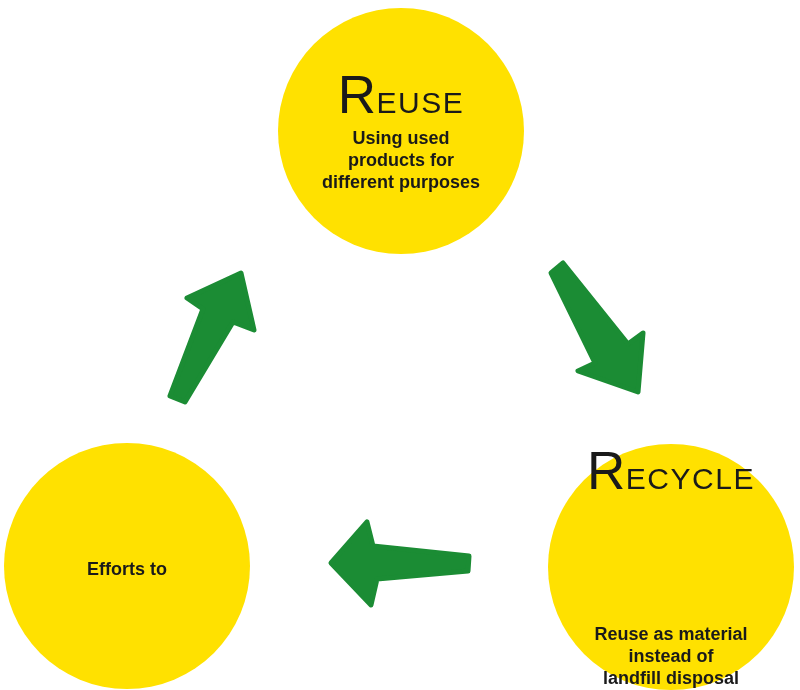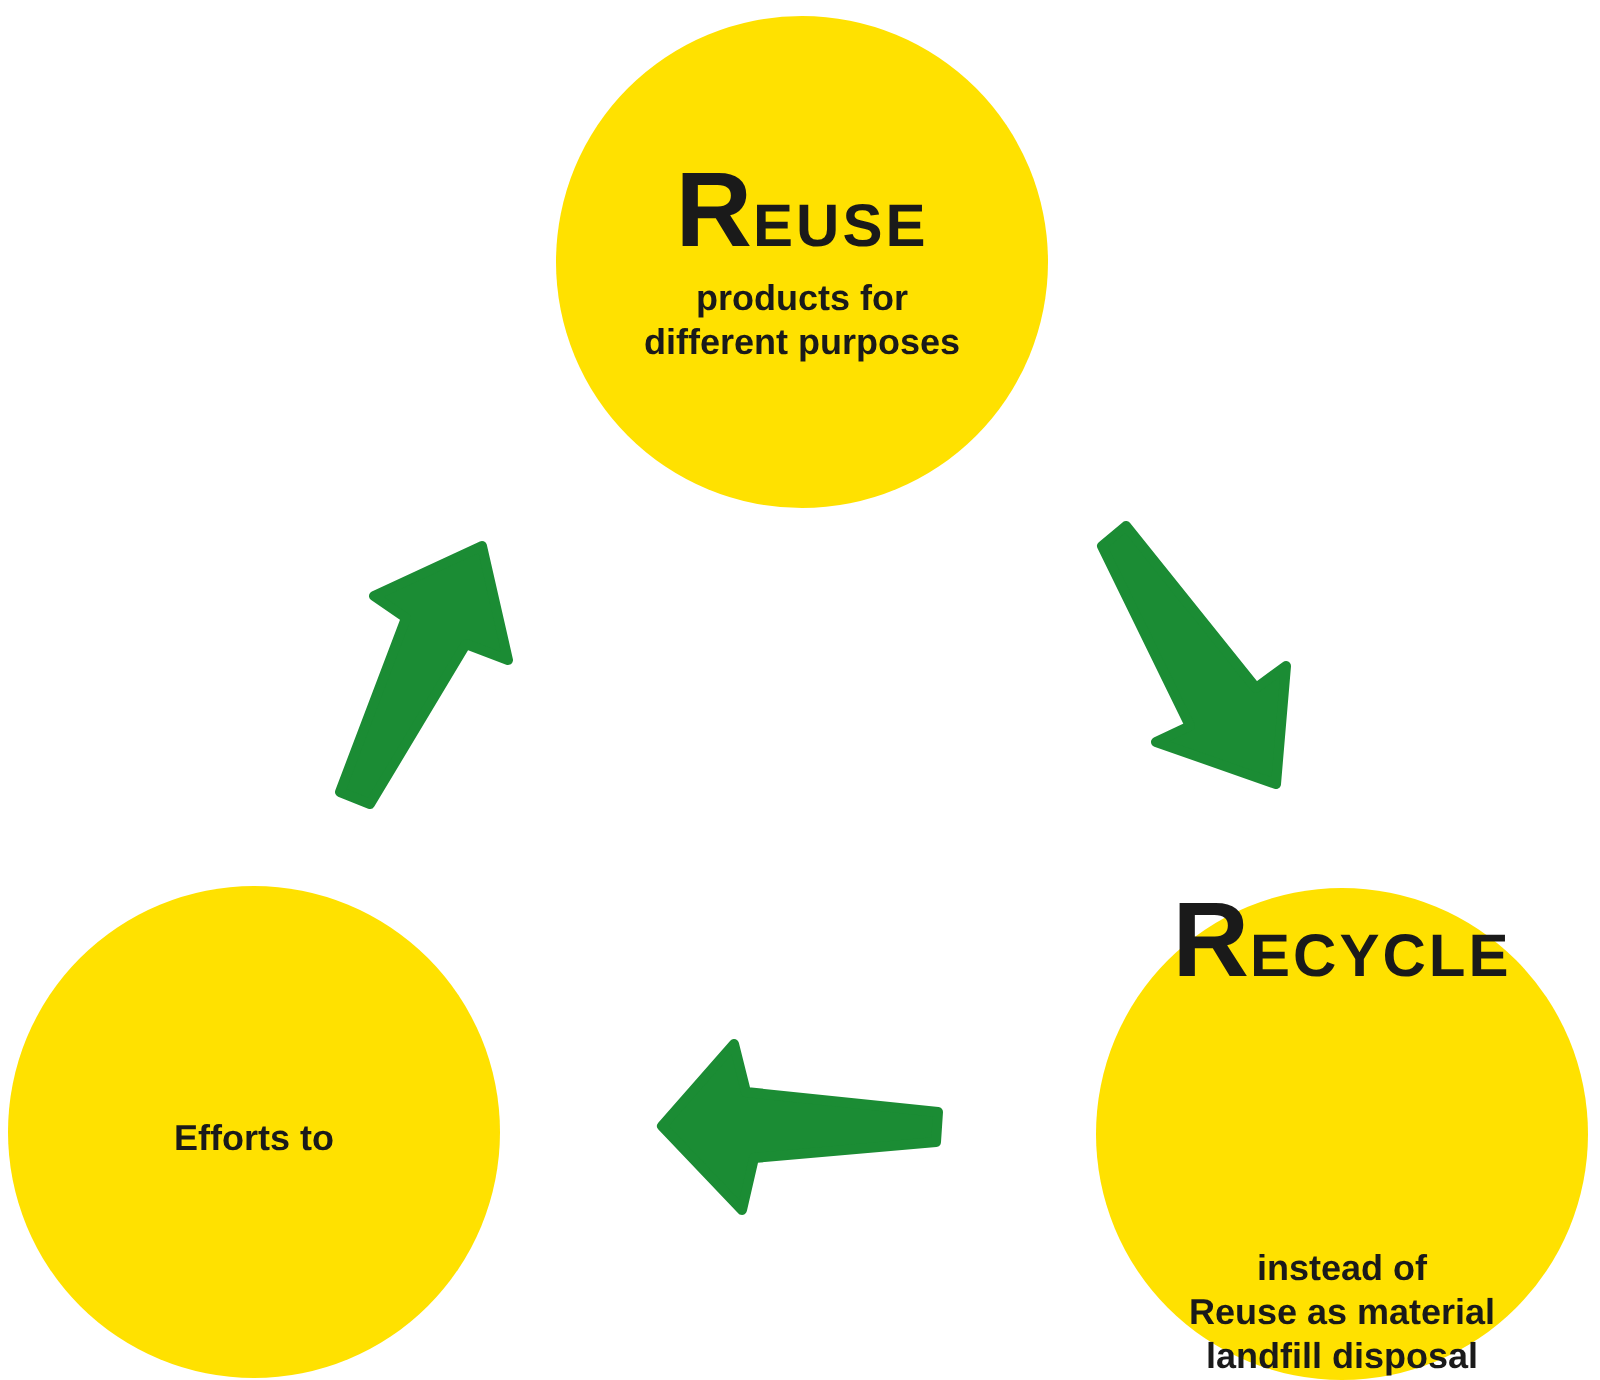--- a/index.html
+++ b/index.html
@@ -39,21 +39,21 @@
     display: flex;
     flex-direction: column;
     align-items: center;
     justify-content: center;
     text-align: center;
   }
   .circle.reuse   { left: 278px; top: 8px;   width: 246px; height: 246px; }
   .circle.recycle { left: 548px; top: 444px; width: 246px; height: 246px; justify-content: space-between; }
   .circle.reduce  { left: 4px;   top: 443px; width: 246px; height: 246px; }
   .node-title {
-    font-weight: bold;
+    font-weight: normal;
     line-height: 1;
     white-space: nowrap;
     letter-spacing: 0.5px;
   }
   .node-title .initial { font-size: 53px; }
   .node-title .rest    { font-size: 30px; letter-spacing: 1.5px; }
   .node-desc {
     font-weight: bold;
     font-size: 18px;
     line-height: 1.22;
@@ -67,30 +67,31 @@
 
   <svg class="arrows" viewBox="0 0 800 690" xmlns="http://www.w3.org/2000/svg" aria-hidden="true">
     <polygon points="551,273 595,363 578,371 638,392 643,333 628,344 563,263"></polygon>
     <polygon points="331,563 367,522 373,546 469,556 468,571 377,579 371,605"></polygon>
     <polygon points="170,396 203,309 187,298 241,273 254,330 233,322 185,402"></polygon>
   </svg>
 
   <div class="circle reuse">
     <div class="node-title"><span class="initial">R</span><span class="rest">EUSE</span></div>
     <div class="node-desc">
+      <div>Using used</div>
       <div>products for</div>
       <div>different purposes</div>
     </div>
   </div>
 
   <div class="circle recycle">
     <div class="node-title"><span class="initial">R</span><span class="rest">ECYCLE</span></div>
     <div class="node-desc">
+      <div>Reuse as material</div>
       <div>instead of</div>
-      <div>Reuse as material</div>
       <div>landfill disposal</div>
     </div>
   </div>
 
   <div class="circle reduce">
     <div class="node-desc">
       <div>Efforts to</div>
     </div>
   </div>
 

